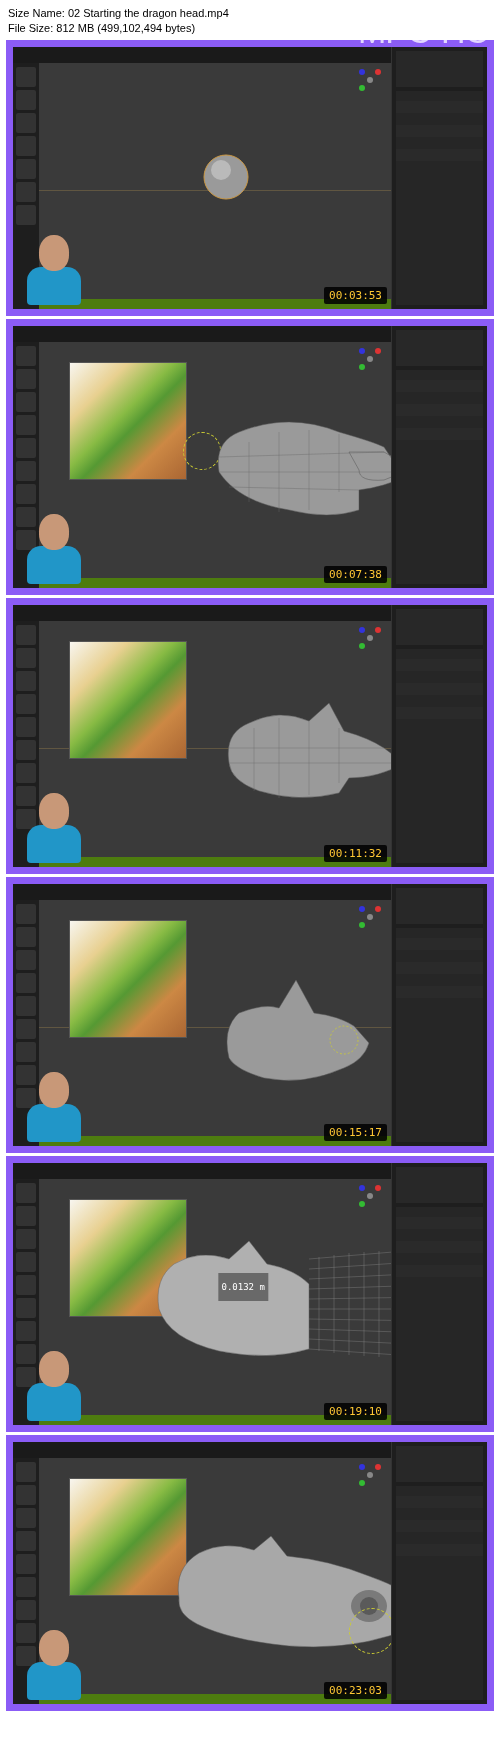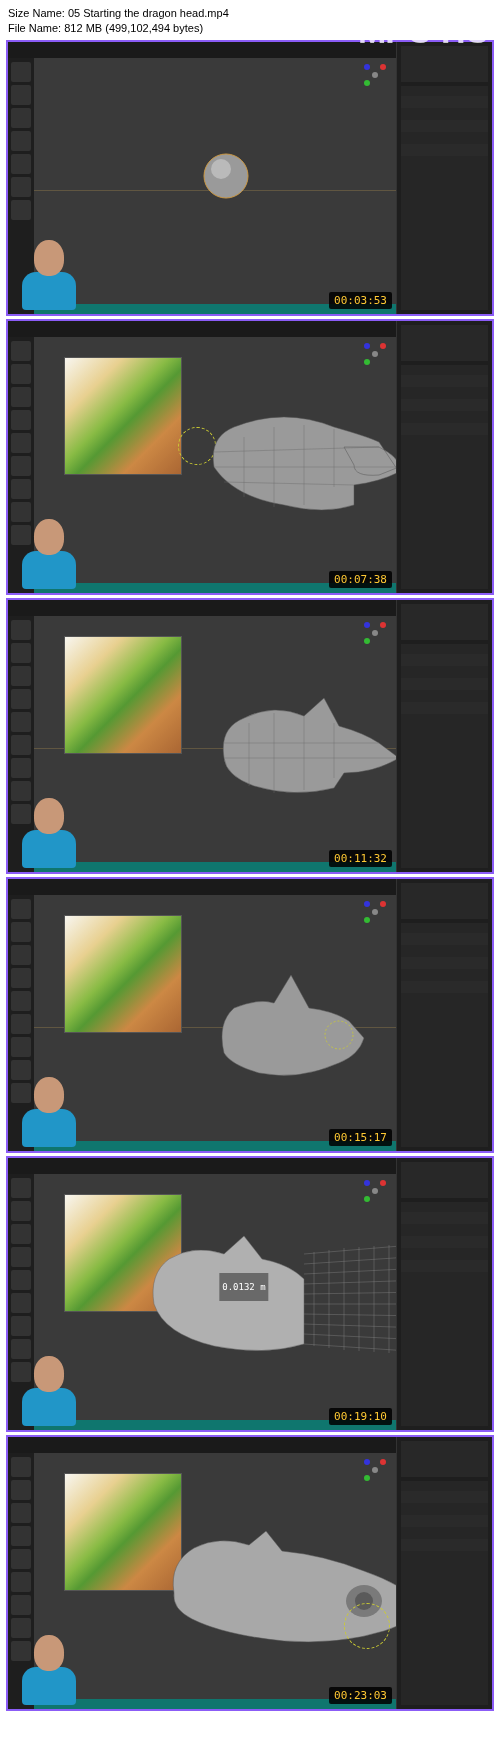--- a/index.html
+++ b/index.html
@@ -1,21 +1,21 @@
 <!DOCTYPE html>
 <html><head>
 <meta charset="utf-8">
 <style>
   * { margin: 0; padding: 0; box-sizing: border-box; }
   body { width: 500px; background: #fff; font-family: Arial, sans-serif; font-size: 11px; color: #000; }
   .header { padding: 6px 8px; position: relative; }
   .header-line { line-height: 1.4; }
-  .watermark { position: absolute; top: 12px; right: 12px; font-size: 34px; font-weight: 700; color: rgba(255,255,255,0.75); font-family: Arial, sans-serif; letter-spacing: -1px; z-index: 10; pointer-events: none; }
+  .watermark { position: absolute; top: 12px; right: 12px; font-size: 34px; font-weight: 400; color: rgba(255,255,255,0.75); font-family: Arial, sans-serif; letter-spacing: -1px; z-index: 10; pointer-events: none; }
   .frames { display: flex; flex-direction: column; gap: 3px; padding: 0 6px 6px 6px; }
-  .frame { width: 488px; height: 276px; background: #0f766e; position: relative; overflow: hidden; border: 2px solid #8b5cf6; text-align: right; }
+  .frame { width: 488px; height: 276px; background: #4d7c0f; position: relative; overflow: hidden; border: 7px solid #8b5cf6; text-align: right; }
   .frame:first-child { margin-top: -34px; }
   .viewport { position: absolute; top: 16px; left: 26px; right: 96px; bottom: 10px; background: #3a3a3a; }
   .right-panel { position: absolute; top: 0; right: 0; width: 96px; height: 100%; background: #1e1e1e; border-left: 1px solid #333; }
   .right-panel::before { content: ""; position: absolute; top: 4px; left: 4px; right: 4px; height: 36px; background: #282828; }
   .right-panel::after { content: ""; position: absolute; top: 44px; left: 4px; right: 4px; bottom: 4px; background: linear-gradient(#262626 0 10px, #2a2a2a 10px 22px, #262626 22px 34px, #2a2a2a 34px 46px, #262626 46px 58px, #2a2a2a 58px 70px, #262626 70px 100%); }
   .left-toolbar { position: absolute; top: 16px; left: 0; width: 26px; bottom: 0; background: #1e1e1e; display: flex; flex-direction: column; gap: 3px; padding: 4px 3px; }
   .tool-icon { width: 20px; height: 20px; background: #333; border-radius: 2px; flex-shrink: 0; }
   .top-bar { position: absolute; top: 0; left: 0; right: 96px; height: 16px; background: #1a1a1a; }
   .ref-image { position: absolute; top: 20px; left: 30px; width: 118px; height: 118px; background: linear-gradient(135deg, #f8f6f0 0%, #e8d090 25%, #88bb44 45%, #559933 55%, #cc8844 75%, #aa6633 100%); border: 1px solid #555; }
   .dragon { position: absolute; }
@@ -30,24 +30,24 @@
   .measurement { position: absolute; top: 50%; left: 50%; transform: translate(-50%,-50%); color: #fff; font-size: 9px; font-family: monospace; background: rgba(0,0,0,.4); padding: 9px 3px; }
   .floor-line { position: absolute; top: 54%; left: 0; right: 0; height: 1px; background: rgba(170,140,80,0.35); }
 </style>
 </head>
 <body>
 
 <div class="header">
   <div class="watermark">MPC-HC</div>
   <div class="header-line">
     <span>Size Name:</span>
-    <span>05 Starting the dragon head.mp4</span>
-  </div>
-  <div class="header-line">
-    <span>File Name:</span>
+    <span>02 Starting the dragon head.mp4</span>
+  </div>
+  <div class="header-line">
+    <span>File Size:</span>
     <span>812 MB (499,102,494 bytes)</span>
   </div>
   <div class="header-line">
     <span>Resolution:</span>
     <span>1920x1080 (16:9)</span>
   </div>
   <div class="header-line">
     <span>Duration:</span>
     <span>00:26:49</span>
   </div>

